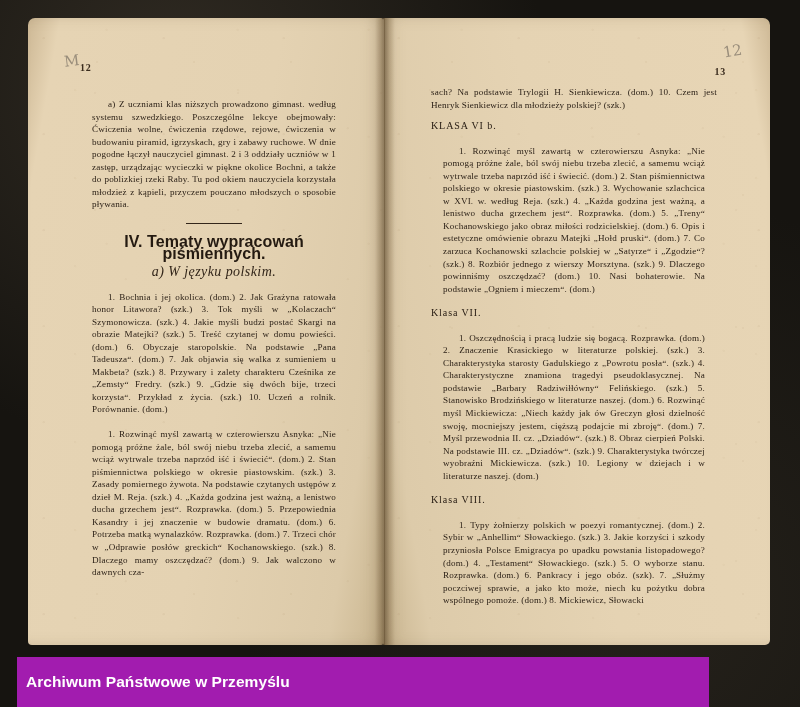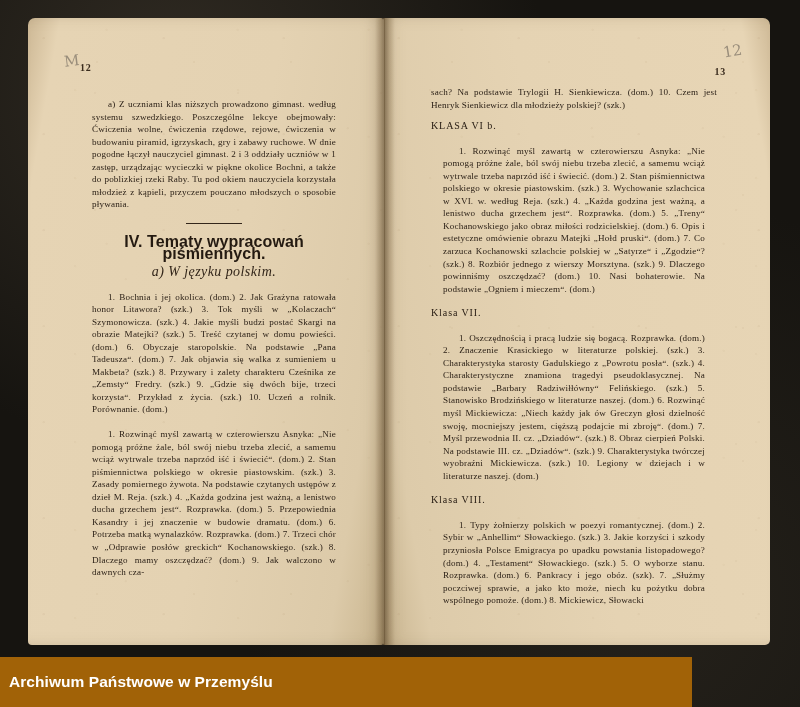--- a/index.html
+++ b/index.html
@@ -183,25 +183,25 @@
     transform: rotate(-7deg);
     pointer-events: none;
     user-select: none;
   }
   #mark-m  { left: 36px;  top: 34px;  font-size: 15px; letter-spacing: -1px; }
   #mark-12 { right: 28px; top: 24px;  font-size: 15px; transform: rotate(-9deg); }
 
   
   #watermark {
     position: absolute;
-    left: 0;
+    left: 17px;
     bottom: 0;
     width: 692px;
     height: 50px;
-    background: #a16207;
+    background: #a21caf;
     display: flex;
     align-items: center;
     z-index: 20;
   }
   #watermark span {
     font-family: "Liberation Sans", sans-serif;
     font-size: 15.5px;
     font-weight: 700;
     color: #ffffff;
     padding-left: 9px;

